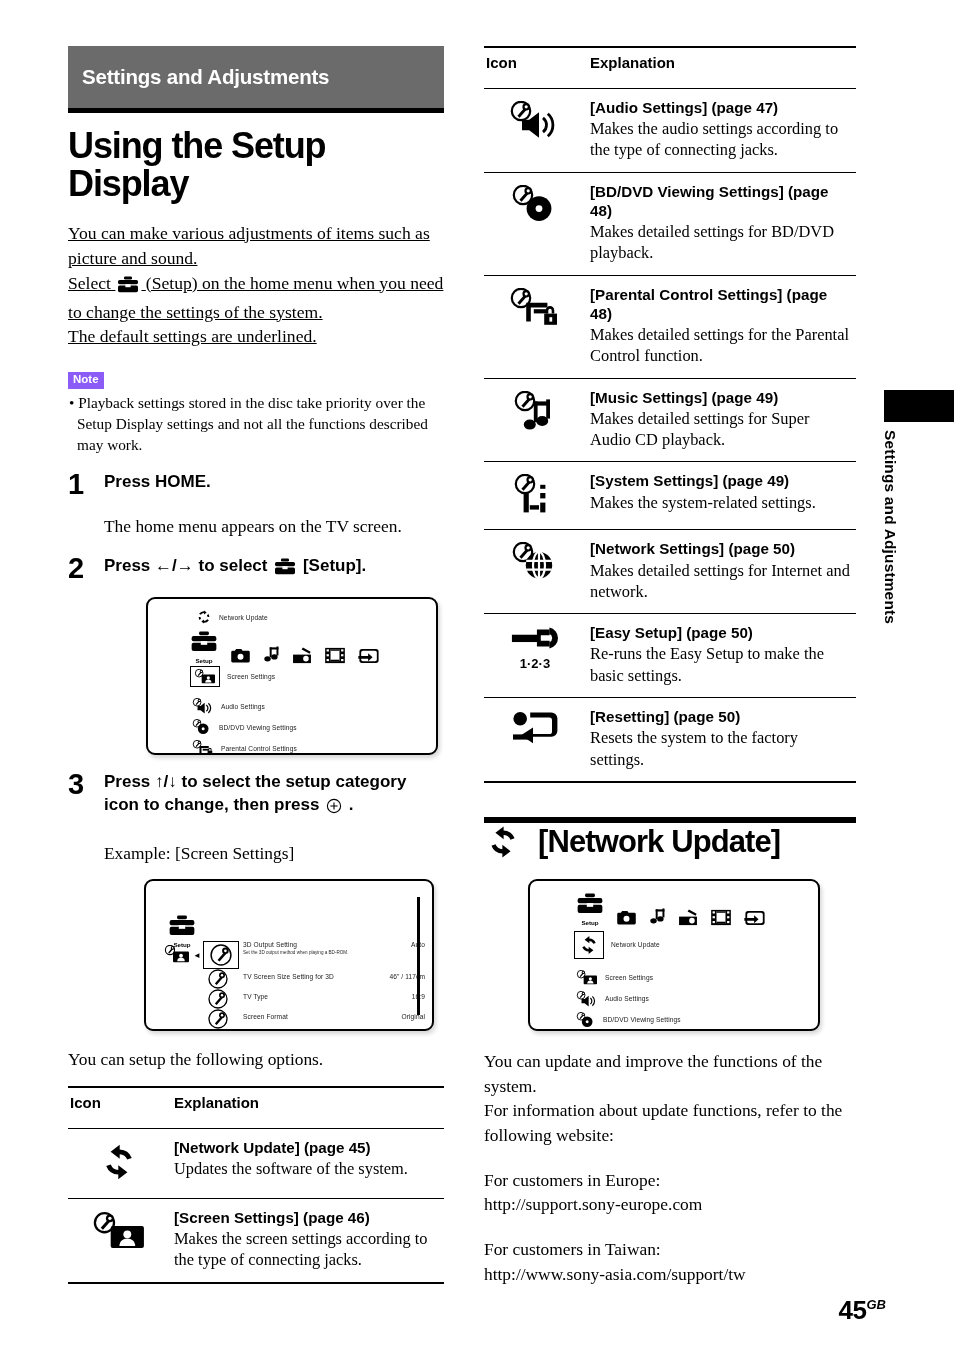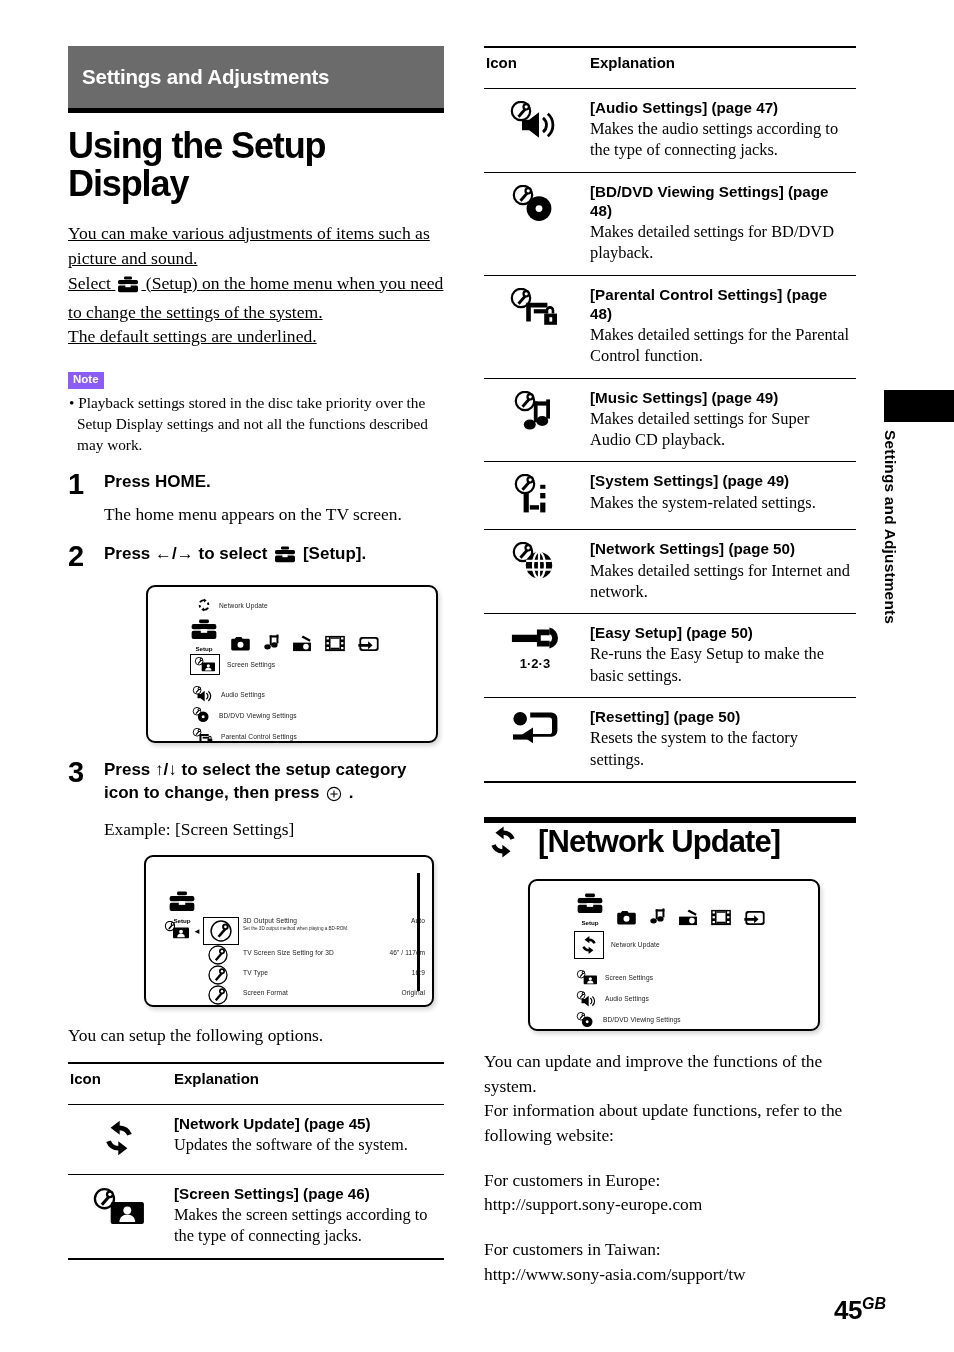--- a/index.html
+++ b/index.html
@@ -116,21 +116,21 @@
   .step-main { flex: 1 1 auto; }
   .step-head {
     font-family: "Liberation Sans", sans-serif;
     font-weight: bold;
     font-size: 17px;
     line-height: 1.32;
   }
   .step-sub {
     font-size: 17.4px;
     line-height: 1.4;
-    margin-top: 9px;
+    margin-top: 21px;
   }
 
   
   .tv {
     position: relative;
     border: 2.5px solid #000000;
     border-radius: 9px;
     background: #ffffff;
     box-sizing: border-box;
     box-shadow: 2px 3px 4px rgba(0,0,0,0.16);
@@ -288,21 +288,21 @@
   .footer {
     position: absolute;
     right: 68px;
     bottom: 26px;
     font-family: "Liberation Sans", sans-serif;
     font-weight: bold;
     font-size: 26px;
     letter-spacing: -0.5px;
   }
   .footer sup {
-    font-size: 16px;
+    font-size: 13px;
     font-style: italic;
     font-weight: bold;
     vertical-align: super;
     letter-spacing: 0;
   }
 
   .update-text {
     font-size: 17.4px;
     line-height: 1.42;
     margin-top: 18px;

